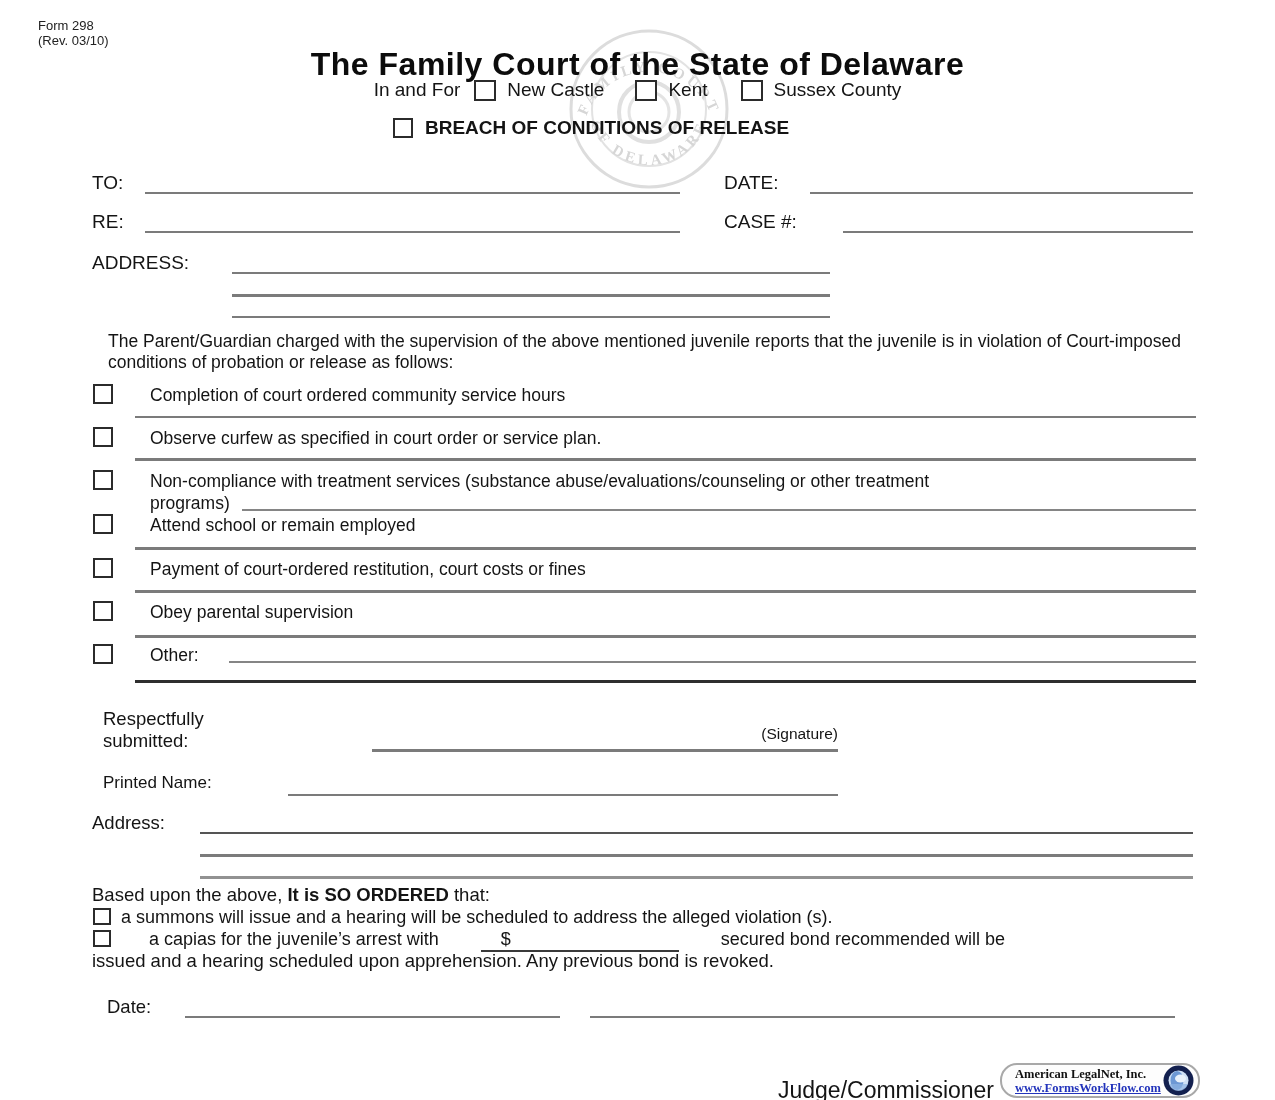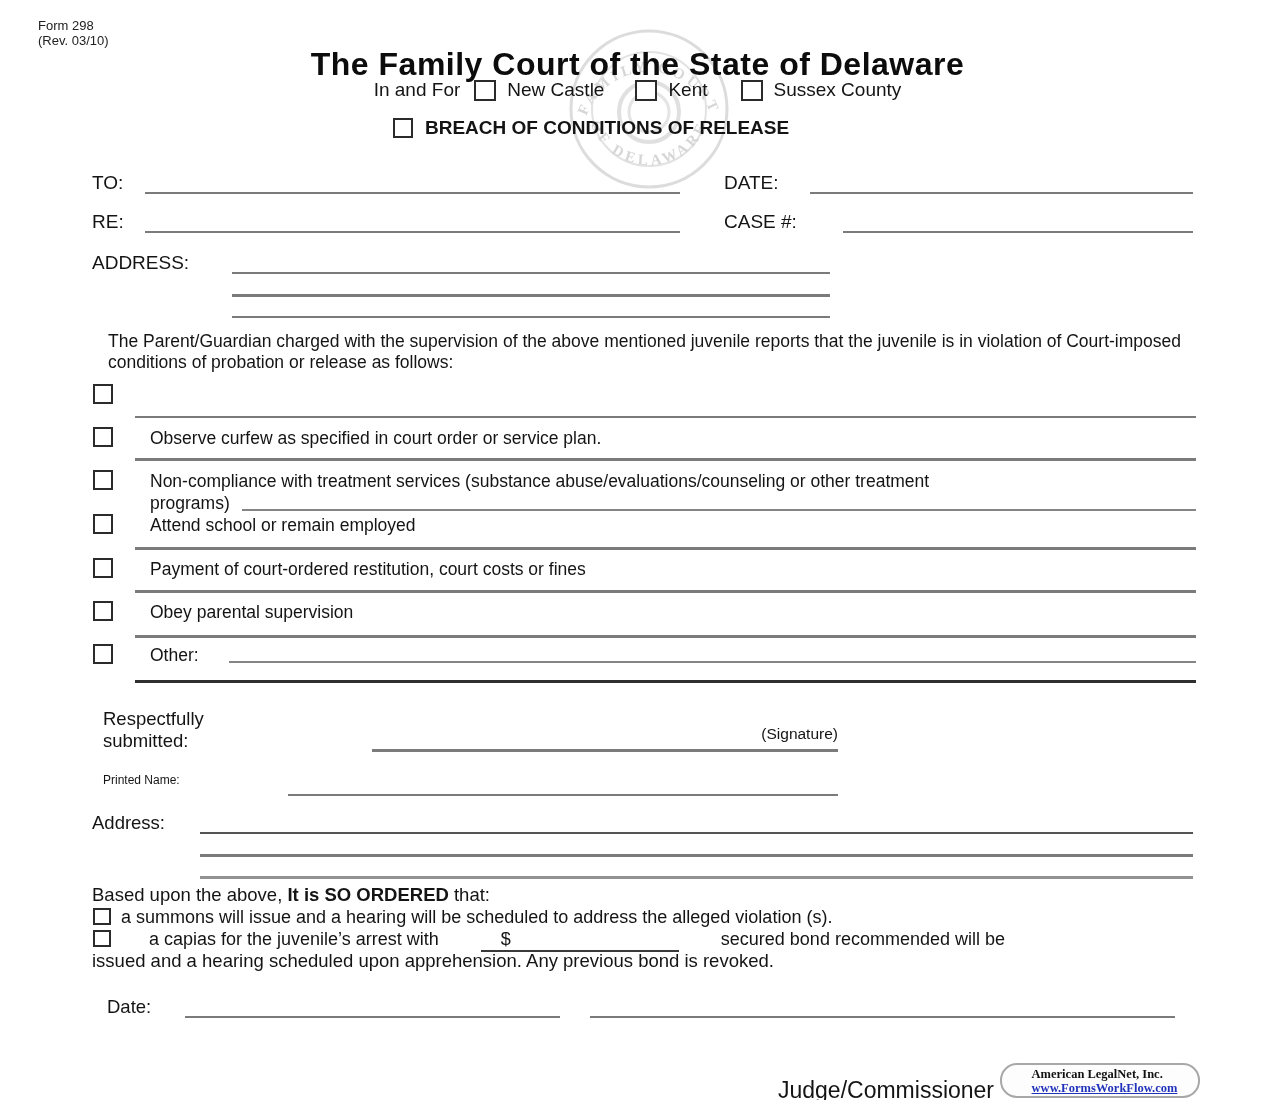--- a/index.html
+++ b/index.html
@@ -30,21 +30,21 @@
   .vrow .cb{flex:0 0 auto;}
   .vrow .vtext{margin-left:37px;font-size:17.5px;line-height:22px;}
   .inline-line{flex:1;border-bottom:2px solid #858585;margin-left:12px;margin-bottom:3px;}
   .sig-caption{text-align:center;font-size:15.5px;}
   .order-row{display:flex;align-items:flex-start;font-size:18px;line-height:22px;}
   .order-row .cb{margin-top:2px;margin-right:10px;}
   .dollar-seg{display:inline-block;width:198px;border-bottom:2px solid #3a3a3a;padding-left:20px;margin:0 14px;box-sizing:border-box;}
   .logo-box{
     position:absolute;display:flex;align-items:center;
     border:2px solid #a8a8a8;border-radius:17px;background:#fdfdfd;
-    box-sizing:border-box;padding:2px 4px 2px 13px;flex-direction:column;
+    box-sizing:border-box;padding:2px 4px 2px 13px;
   }
   .logo-text{display:flex;flex-direction:column;line-height:14px;}
   .logo-company{font-family:"Liberation Serif", serif;font-weight:bold;font-size:12.5px;color:#111;}
   .logo-site{font-family:"Liberation Serif", serif;font-weight:bold;font-size:12.5px;color:#2233bb;text-decoration:underline;}
   .seal{opacity:1;}
 </style>
 </head>
 <body>
 
 <div class="page">
@@ -103,20 +103,21 @@
 
   <div class="abs lbl" style="left:92px;top:252px;">ADDRESS:</div>
   <div class="fline" style="left:232px;top:272px;width:598px;"></div>
   <div class="fline thick" style="left:232px;top:294px;width:598px;"></div>
   <div class="fline" style="left:232px;top:316px;width:598px;"></div>
 
   <div class="abs body-text" style="left:108px;top:331px;width:1100px;">The Parent/Guardian charged with the supervision of the above mentioned juvenile reports that the juvenile is in violation of Court-imposed conditions of probation or release as follows:</div>
 
   <div class="abs vrow" style="left:93px;top:384px;width:1103px;">
     <span class="cb cb20"></span>
+    <span class="vtext">Completion of court ordered community service hours</span>
   </div>
   <div class="fline" style="left:135px;top:416px;width:1061px;"></div>
 
   <div class="abs vrow" style="left:93px;top:427px;width:1103px;">
     <span class="cb cb20"></span>
     <span class="vtext">Observe curfew as specified in court order or service plan.</span>
   </div>
   <div class="fline thick" style="left:135px;top:458px;width:1061px;"></div>
 
   <div class="abs vrow" style="left:93px;top:470px;width:1103px;">
@@ -157,21 +158,21 @@
   </div>
   <div class="fline thick dark" style="left:135px;top:680px;width:1061px;"></div>
 
   <div class="abs" style="left:103px;top:708px;font-size:18.5px;line-height:22px;">
     <div>Respectfully</div>
     <div>submitted:</div>
   </div>
   <div class="fline thick" style="left:372px;top:749px;width:466px;"></div>
   <div class="abs sig-caption" style="left:372px;top:725px;width:466px;text-align:right;">(Signature)</div>
 
-  <div class="abs" style="left:103px;top:773px;font-size:12px;">Printed Name:</div>
+  <div class="abs" style="left:103px;top:773px;font-size:17px;">Printed Name:</div>
   <div class="fline" style="left:288px;top:794px;width:550px;"></div>
 
   <div class="abs" style="left:92px;top:812px;font-size:18.5px;">Address:</div>
   <div class="fline" style="left:200px;top:832px;width:993px;border-top-color:#555;"></div>
   <div class="fline thick" style="left:200px;top:854px;width:993px;"></div>
   <div class="fline thick" style="left:200px;top:876px;width:993px;border-top-color:#929292;"></div>
 
   <div class="abs" style="left:92px;top:884px;font-size:18.5px;">
     <span>Based upon the above, </span><span style="font-weight:bold;">It is SO ORDERED</span><span> that:</span>
   </div>

